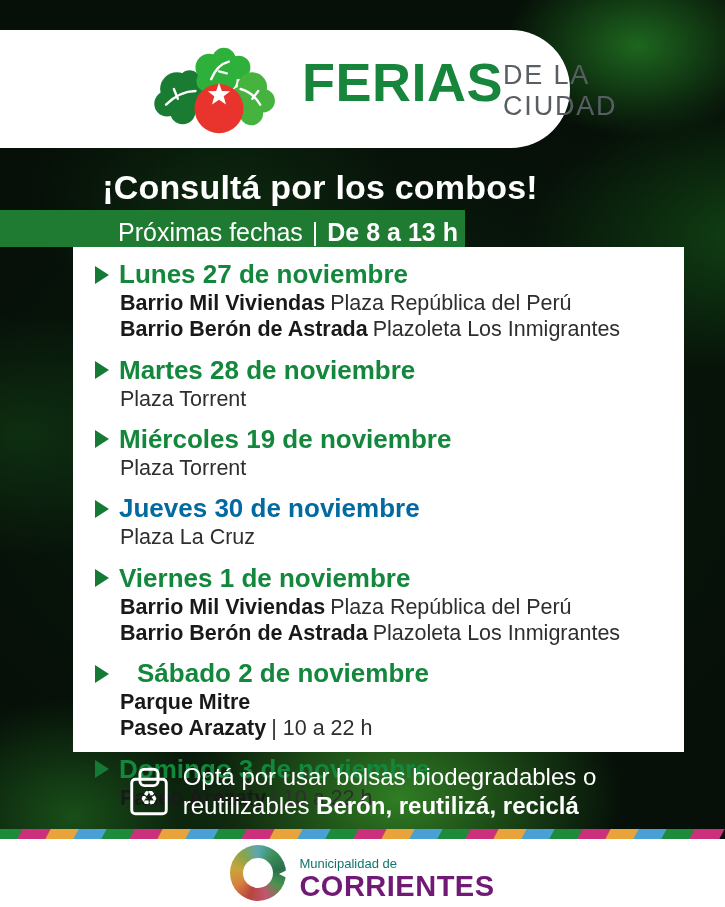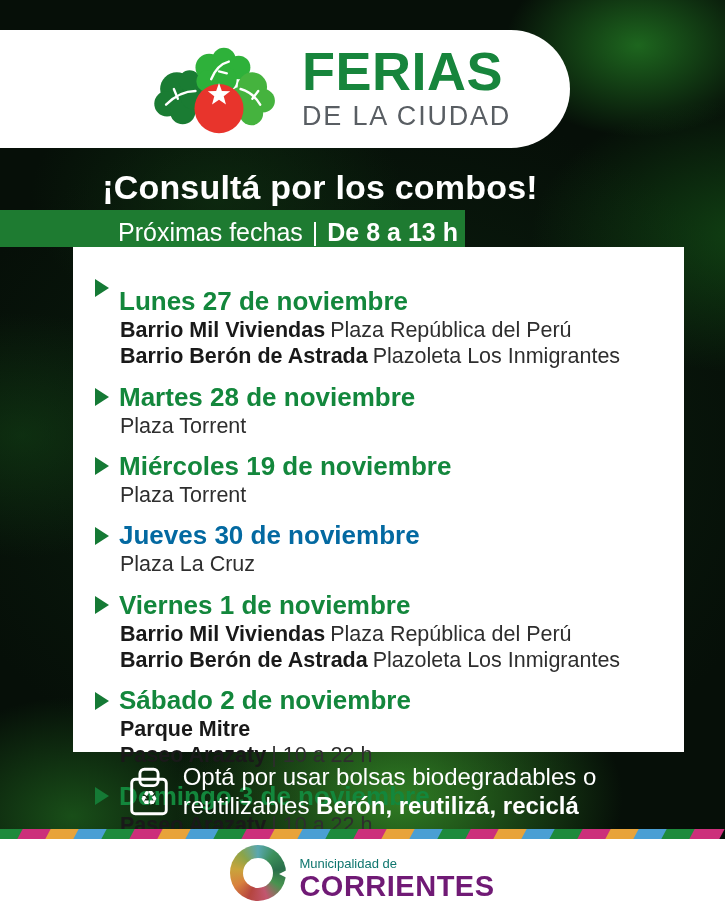--- a/index.html
+++ b/index.html
@@ -16,21 +16,21 @@
       radial-gradient(520px 420px at 50% 50%, #0c2210, #060f08 85%);
     background-color:#07120a;
   }
   
   .banner{
     position:absolute;top:30px;left:0;width:570px;height:118px;background:#fff;
     border-radius:0 59px 59px 0;display:flex;align-items:center;padding-left:150px;
     box-sizing:border-box;gap:14px;
   }
   .logo{flex:0 0 138px;height:102px;}
-  .brand{display:flex;flex-direction:column;justify-content:center;}
+  .brand{display:flex;flex-direction:row;justify-content:center;}
   .brand .title{font-size:54px;font-weight:800;line-height:.95;letter-spacing:.5px;}
   .brand .subtitle{font-size:27px;font-weight:400;letter-spacing:1.8px;margin-top:3px;color:#595e63;}
   
   .combos{position:absolute;top:161px;left:0;width:640px;text-align:center;
     color:#fff;font-size:34px;font-weight:700;letter-spacing:.2px;margin-top:7px;}
   
   .datebar{position:absolute;top:210px;left:0;width:465px;height:37px;color:#fff;
     font-size:25px;display:flex;align-items:flex-end;box-sizing:border-box;padding-left:118px;}
   .datebar .sep{margin:0 9px;font-weight:300;}
   .datebar strong{font-weight:700;}
@@ -120,21 +120,21 @@
     <span>Próximas fechas</span>
     <span class="sep">|</span>
     <strong>De 8 a 13 h</strong>
   </div>
 
   <div class="card">
     <div id="events-container">
         <div class="event">
           <div class="date-row">
             <span class="tri"></span>
-            <span class="date" style="color: rgb(19, 135, 60); margin-top: 27px;">Lunes 27 de noviembre</span>
+            <span class="date" style="color: rgb(19, 135, 60);">Lunes 27 de noviembre</span>
           </div>
           <div class="venue"><strong>Barrio Mil Viviendas</strong><span>Plaza República del Perú</span></div>
           <div class="venue"><strong>Barrio Berón de Astrada</strong><span>Plazoleta Los Inmigrantes</span></div>
         </div>
         <div class="event">
           <div class="date-row">
             <span class="tri"></span>
             <span class="date" style="color: rgb(19, 135, 60);">Martes 28 de noviembre</span>
           </div>
           <div class="venue"><span>Plaza Torrent</span></div>
@@ -157,21 +157,21 @@
           <div class="date-row">
             <span class="tri"></span>
             <span class="date" style="color: rgb(19, 135, 60);">Viernes 1 de noviembre</span>
           </div>
           <div class="venue"><strong>Barrio Mil Viviendas</strong><span>Plaza República del Perú</span></div>
           <div class="venue"><strong>Barrio Berón de Astrada</strong><span>Plazoleta Los Inmigrantes</span></div>
         </div>
         <div class="event">
           <div class="date-row">
             <span class="tri"></span>
-            <span class="date" style="color: rgb(19, 135, 60);">Sábado 2 de noviembre</span>
+            <span class="date" style="color: rgb(19, 135, 60); margin-left: 18px;">Sábado 2 de noviembre</span>
           </div>
           <div class="venue"><strong>Parque Mitre</strong></div>
           <div class="venue"><strong>Paseo Arazaty</strong><span>| 10 a 22 h</span></div>
         </div>
         <div class="event">
           <div class="date-row">
             <span class="tri"></span>
             <span class="date" style="color: rgb(19, 135, 60);">Domingo 3 de noviembre</span>
           </div>
           <div class="venue"><strong>Paseo Arazaty</strong><span>| 10 a 22 h</span></div>

